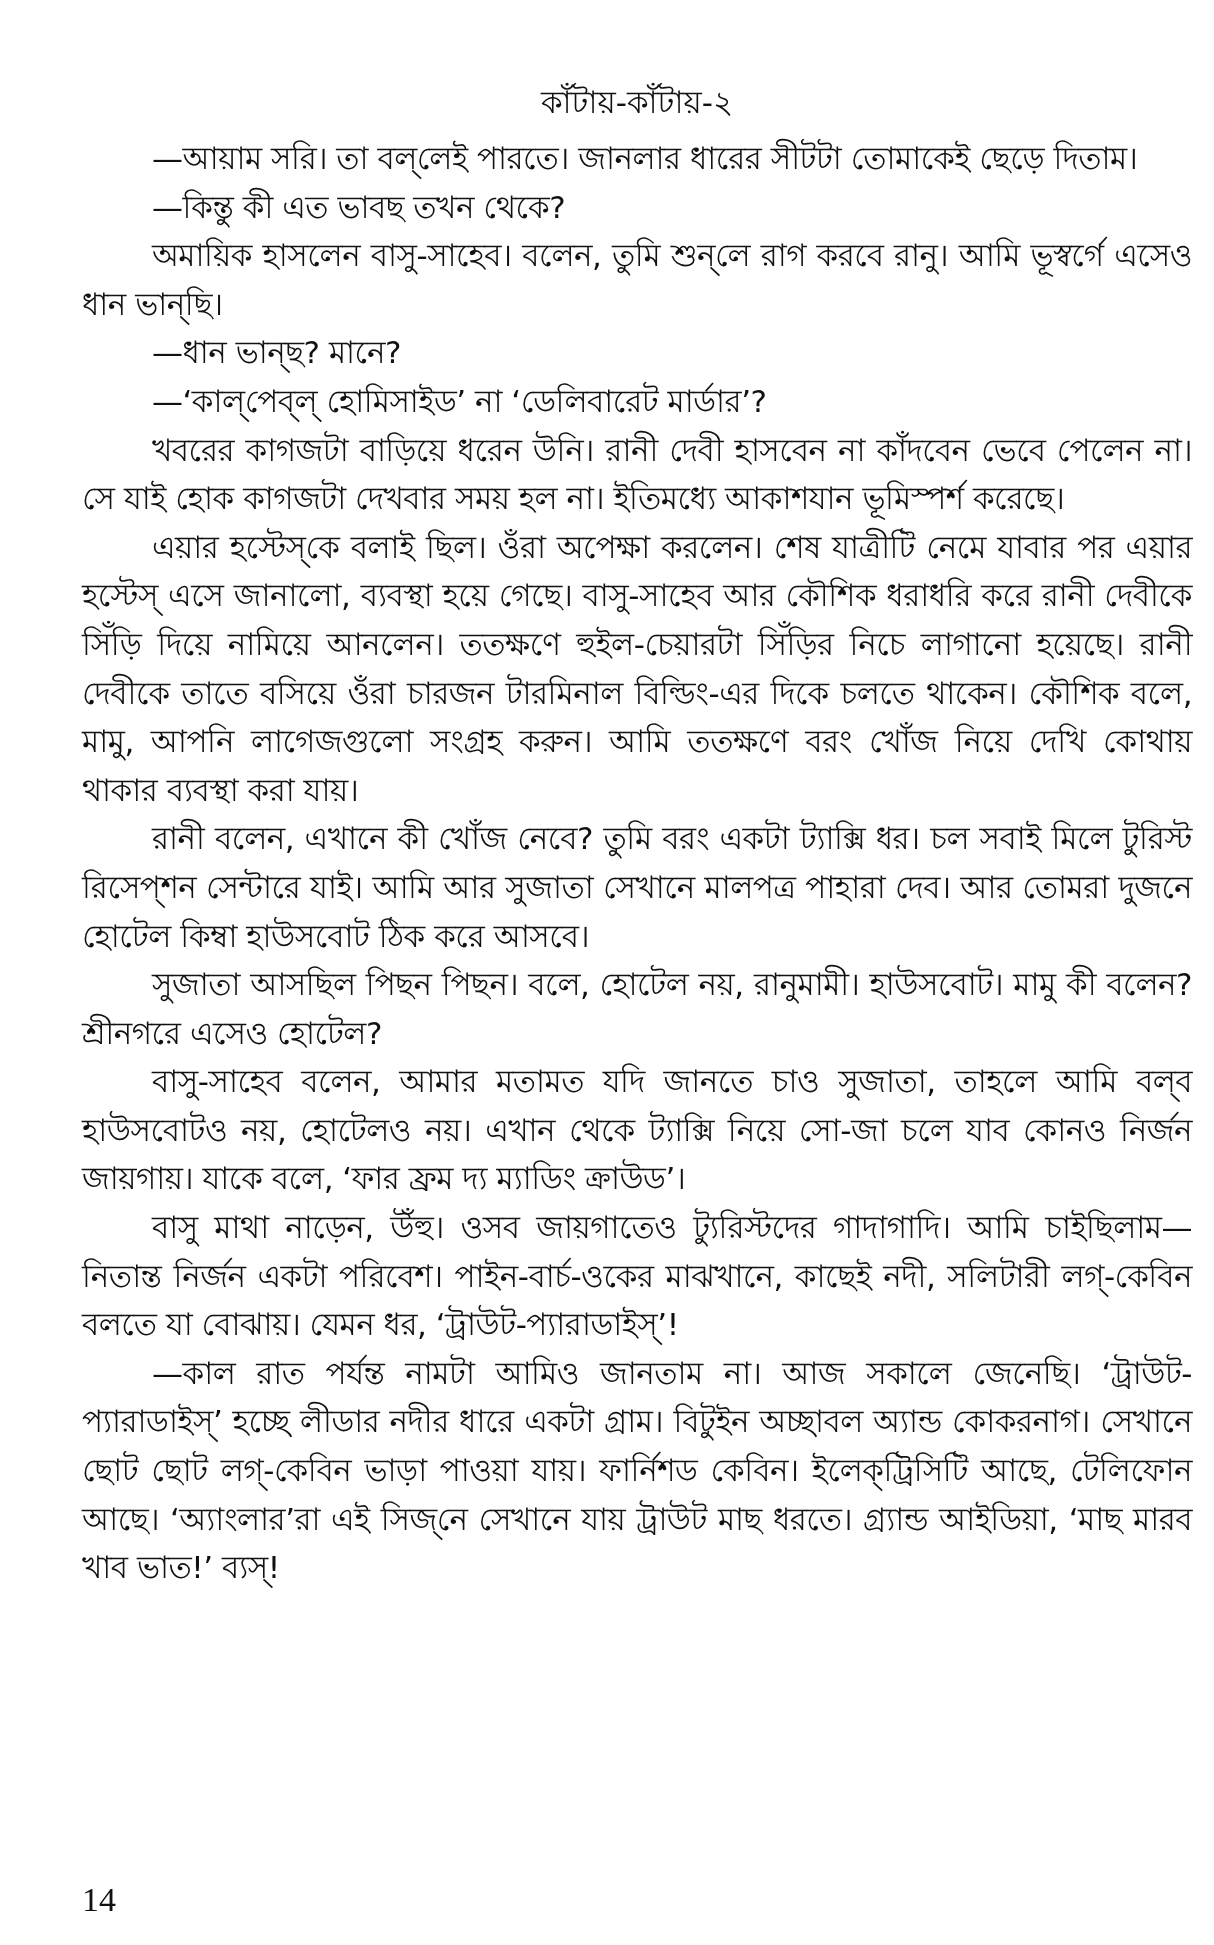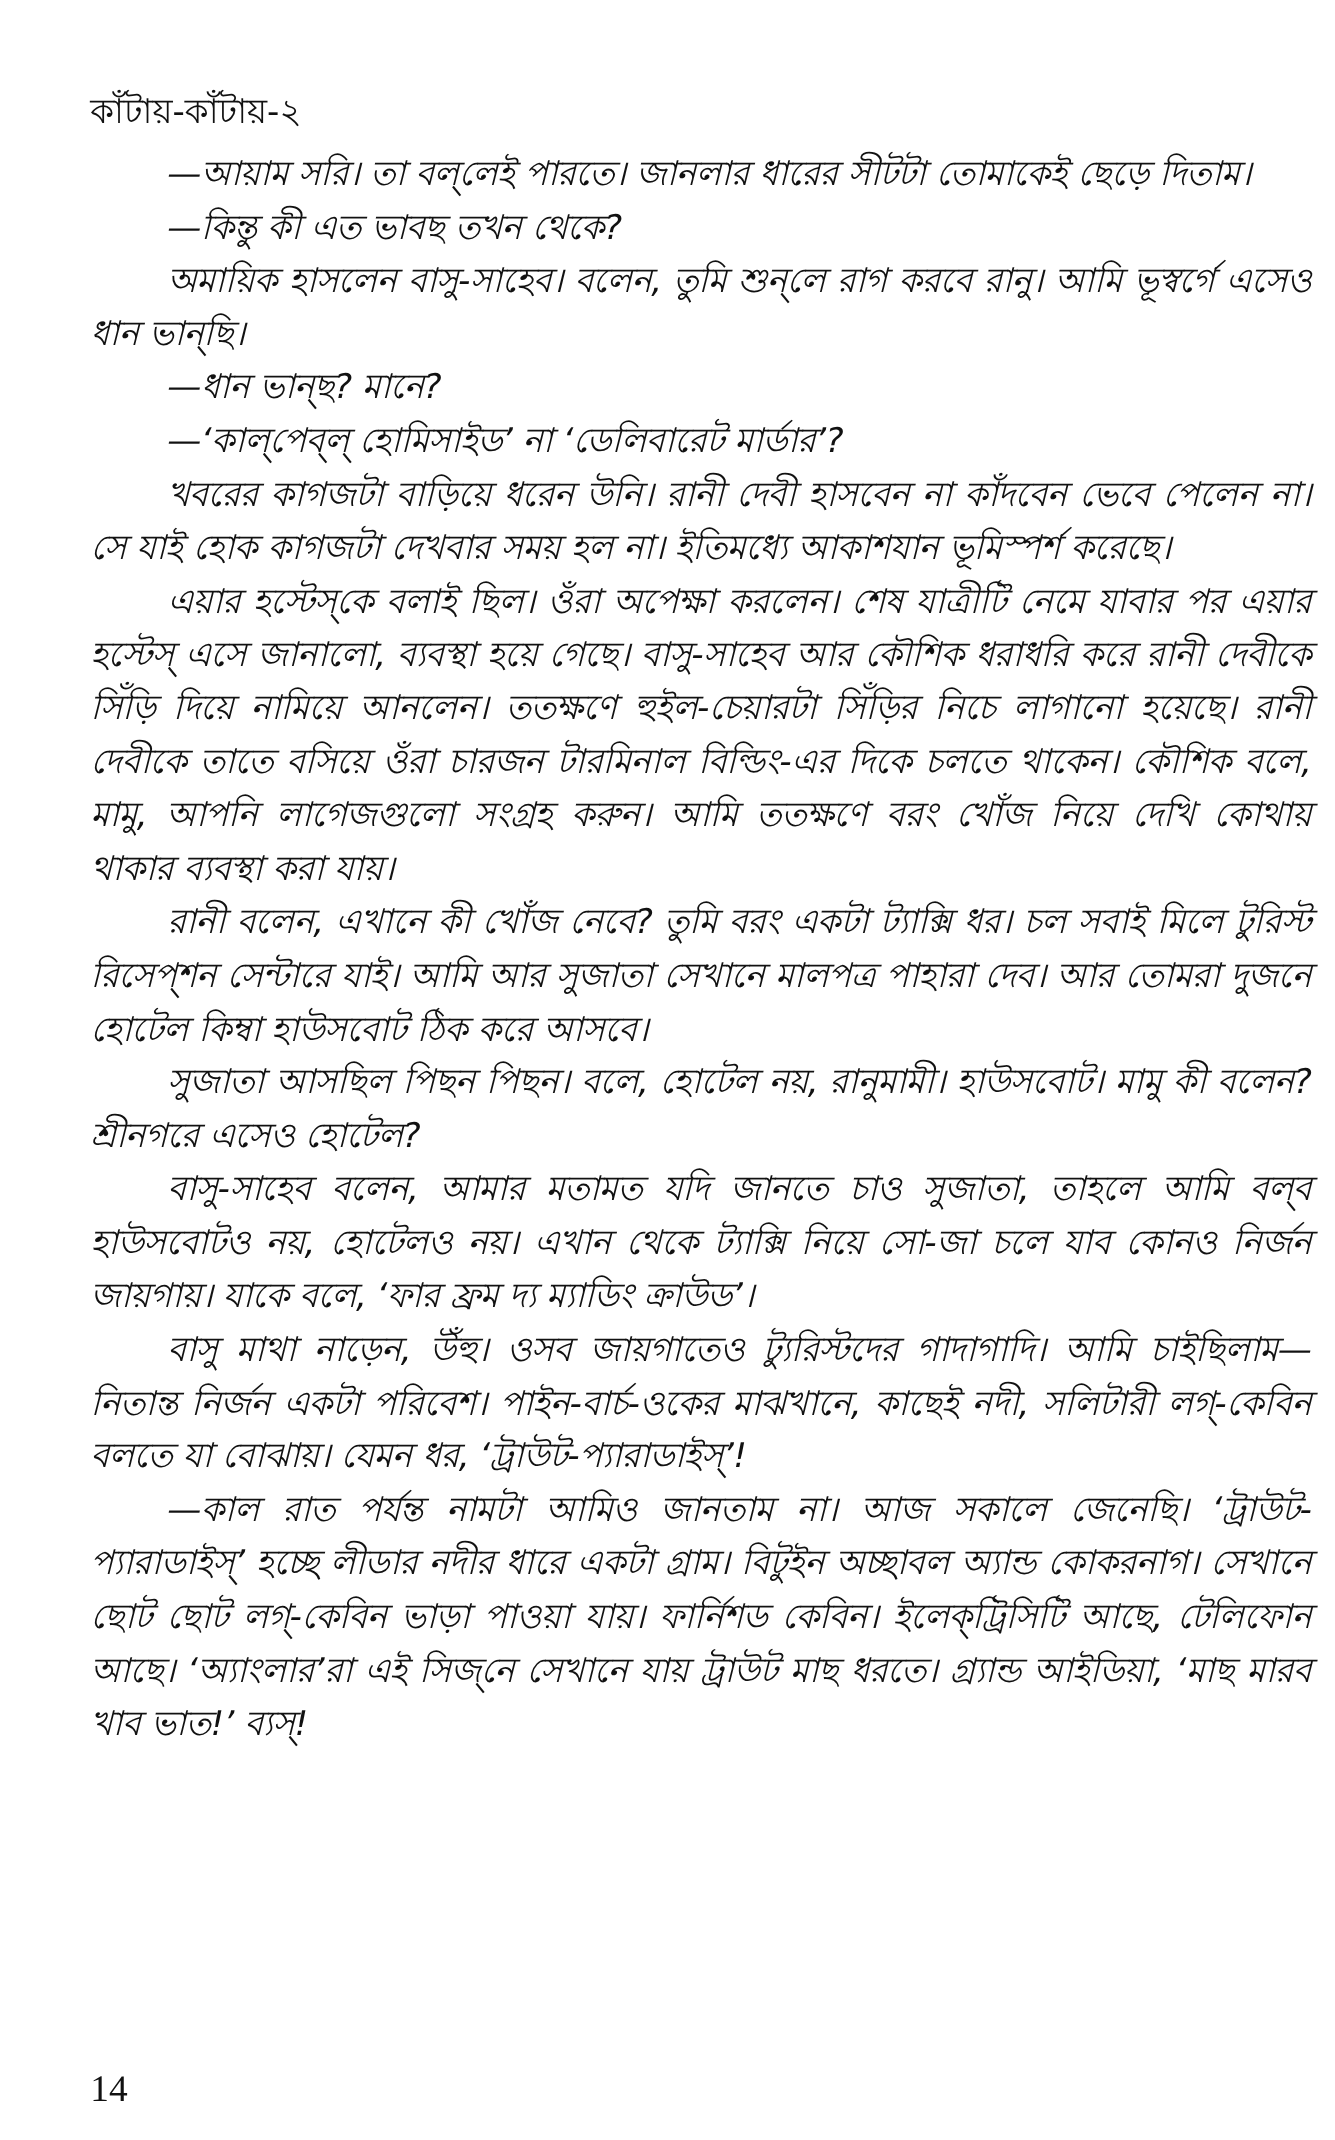--- a/index.html
+++ b/index.html
@@ -1,21 +1,21 @@
 <!DOCTYPE html>
 <html><head>
 <meta charset="utf-8">
 <style>
   html, body { margin: 0; padding: 0; background: #ffffff; }
   body { width: 1214px; height: 1945px; position: relative; overflow: hidden;
          font-family: "DejaVu Sans", "Liberation Sans", sans-serif; color: #111; }
   .page { position: absolute; left: 82px; top: 78px; width: 1110px; }
-  .running-head { font-size: 31px; line-height: 48px; height: 48px; margin-bottom: 8px; white-space: nowrap; }
+  .running-head { font-size: 31px; line-height: 48px; height: 48px; margin-bottom: 8px; white-space: nowrap; text-align: center; }
   .para { font-size: 31px; line-height: 48.6px; text-align: justify; text-align-last: left;
-          text-indent: 70px; margin: 0; letter-spacing: -0.5px; font-style: italic; }
+          text-indent: 70px; margin: 0; letter-spacing: -0.5px; }
   .pagenum { position: absolute; left: 82px; top: 1880px; font-family: Liberation Serif, serif;
              font-size: 34px; line-height: 40px; }
 </style>
 </head>
 <body>
 
 <div class="page">
   <div class="running-head">কাঁটায়-কাঁটায়-২</div>
   <p class="para">—আয়াম সরি। তা বল্‌লেই পারতে। জানলার ধারের সীটটা তোমাকেই ছেড়ে দিতাম।</p>
   <p class="para">—কিন্তু কী এত ভাবছ তখন থেকে?</p>

